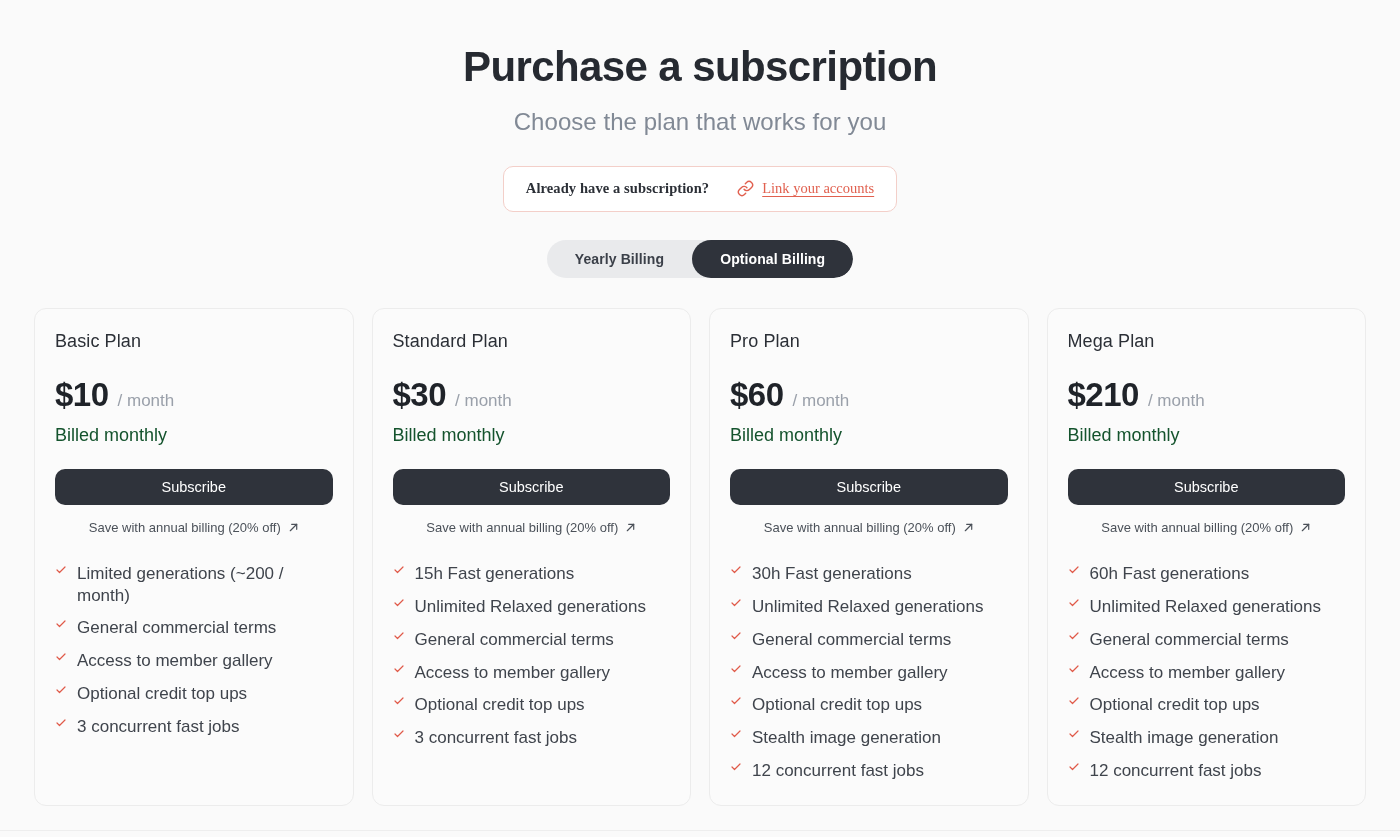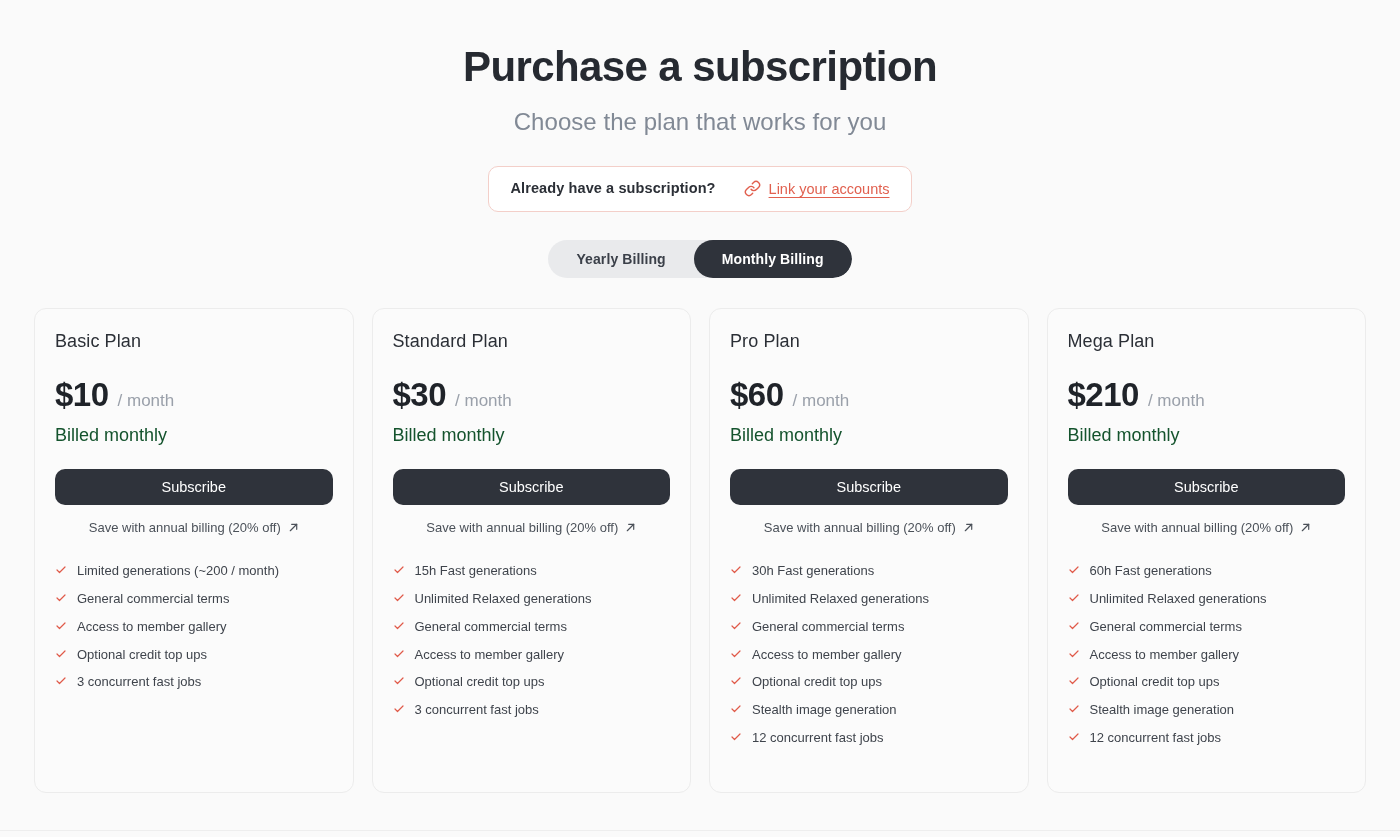--- a/index.html
+++ b/index.html
@@ -52,20 +52,21 @@
     margin-top: 30px;
   }
   .banner {
     display: flex;
     align-items: flex-start;
     gap: 28px;
     border: 1px solid #f3cfc9;
     background: #ffffff;
     border-radius: 10px;
     padding: 13px 22px 14px 22px;
+    font-family: Liberation Serif, serif;
   }
   .banner-text {
     font-size: 14.5px;
     font-weight: 700;
     color: #2b2f36;
     letter-spacing: 0.1px;
   }
   .banner-link {
     display: inline-flex;
     align-items: center;
@@ -198,21 +199,21 @@
     margin-top: 28px;
     list-style: none;
     display: flex;
     flex-direction: column;
     gap: 11.5px;
   }
   .feature {
     display: flex;
     align-items: flex-start;
     gap: 10px;
-    font-size: 13px;
+    font-size: 17px;
     color: #3f444c;
     line-height: 1.25;
   }
   .check-icon {
     flex: 0 0 auto;
     margin-top: 1px;
     display: inline-flex;
     align-items: center;
     justify-content: center;
   }
@@ -247,21 +248,21 @@
           </svg>
         </span>
         <span class="label">Link your accounts</span>
       </a>
     </div>
   </div>
 
   <div class="toggle-wrap">
     <div class="toggle">
       <div class="toggle-opt">Yearly Billing</div>
-      <div class="toggle-opt active">Monthly Billing</div>
+      <div class="toggle-opt active">Optional Billing</div>
     </div>
   </div>
 
   <div class="cards">
 
     <div class="card">
       <div class="plan-name">Basic Plan</div>
       <div class="price-row">
         <span class="price">$10</span>
         <span class="period">/ month</span>

